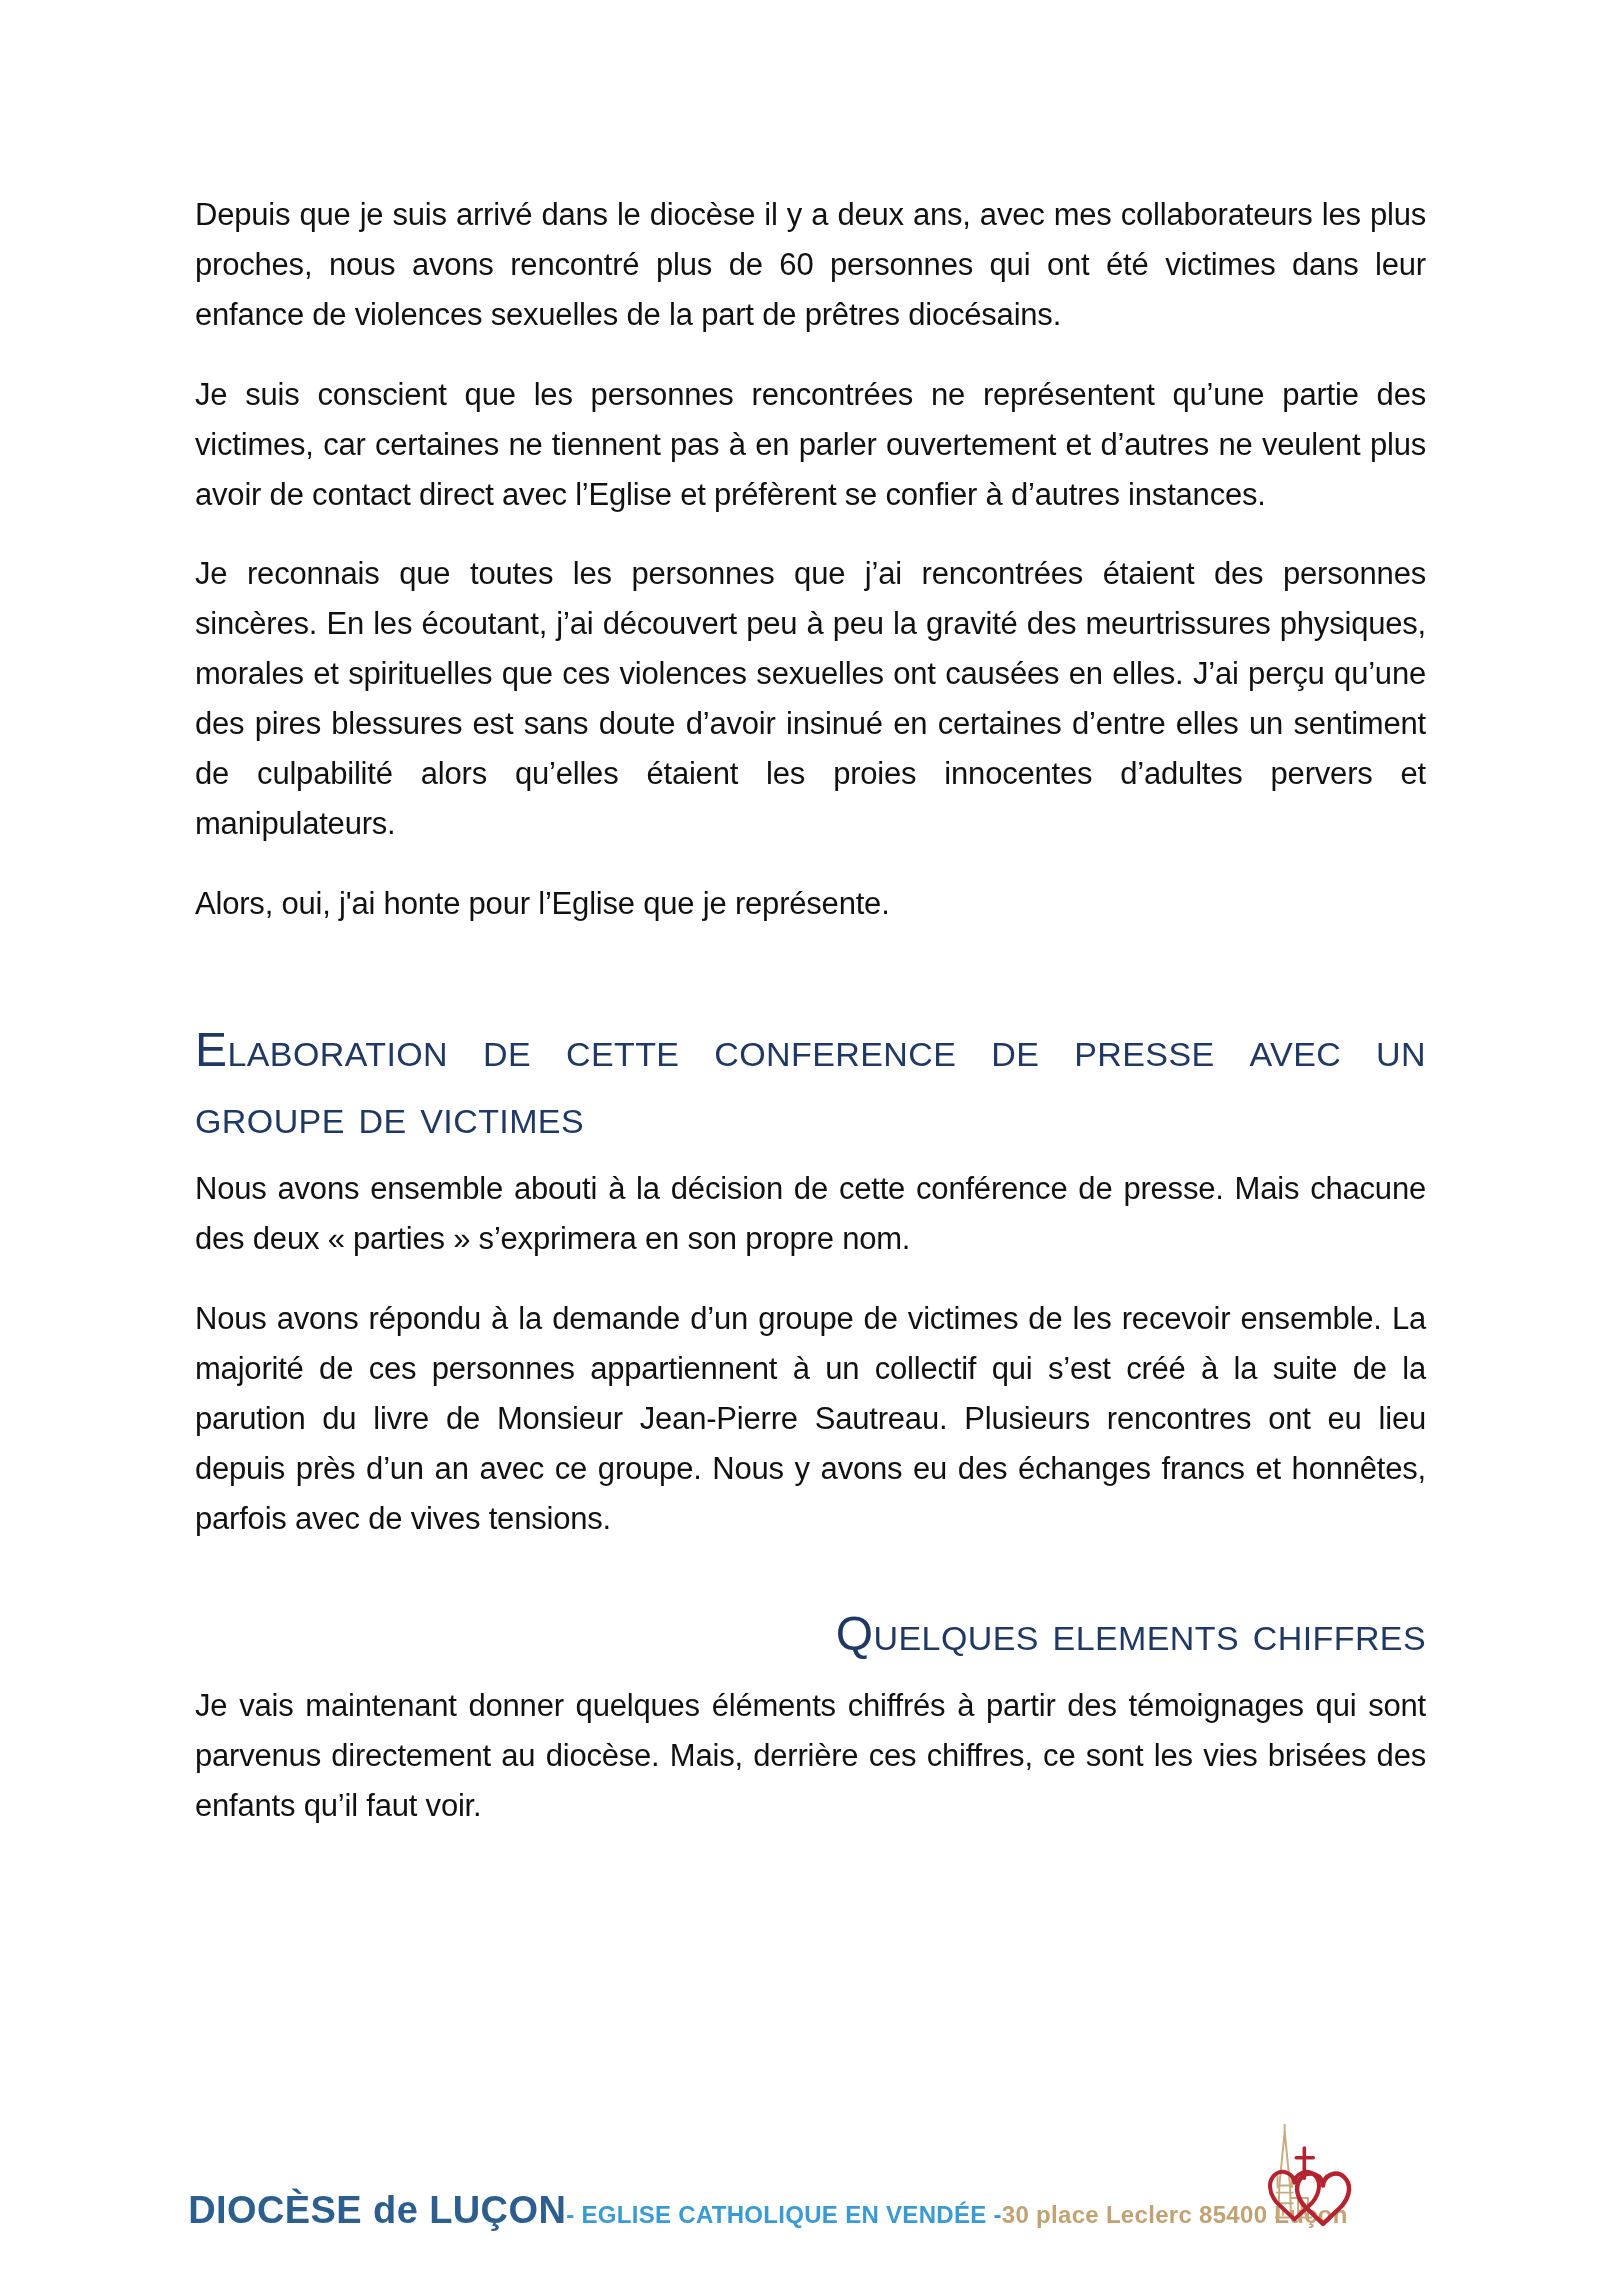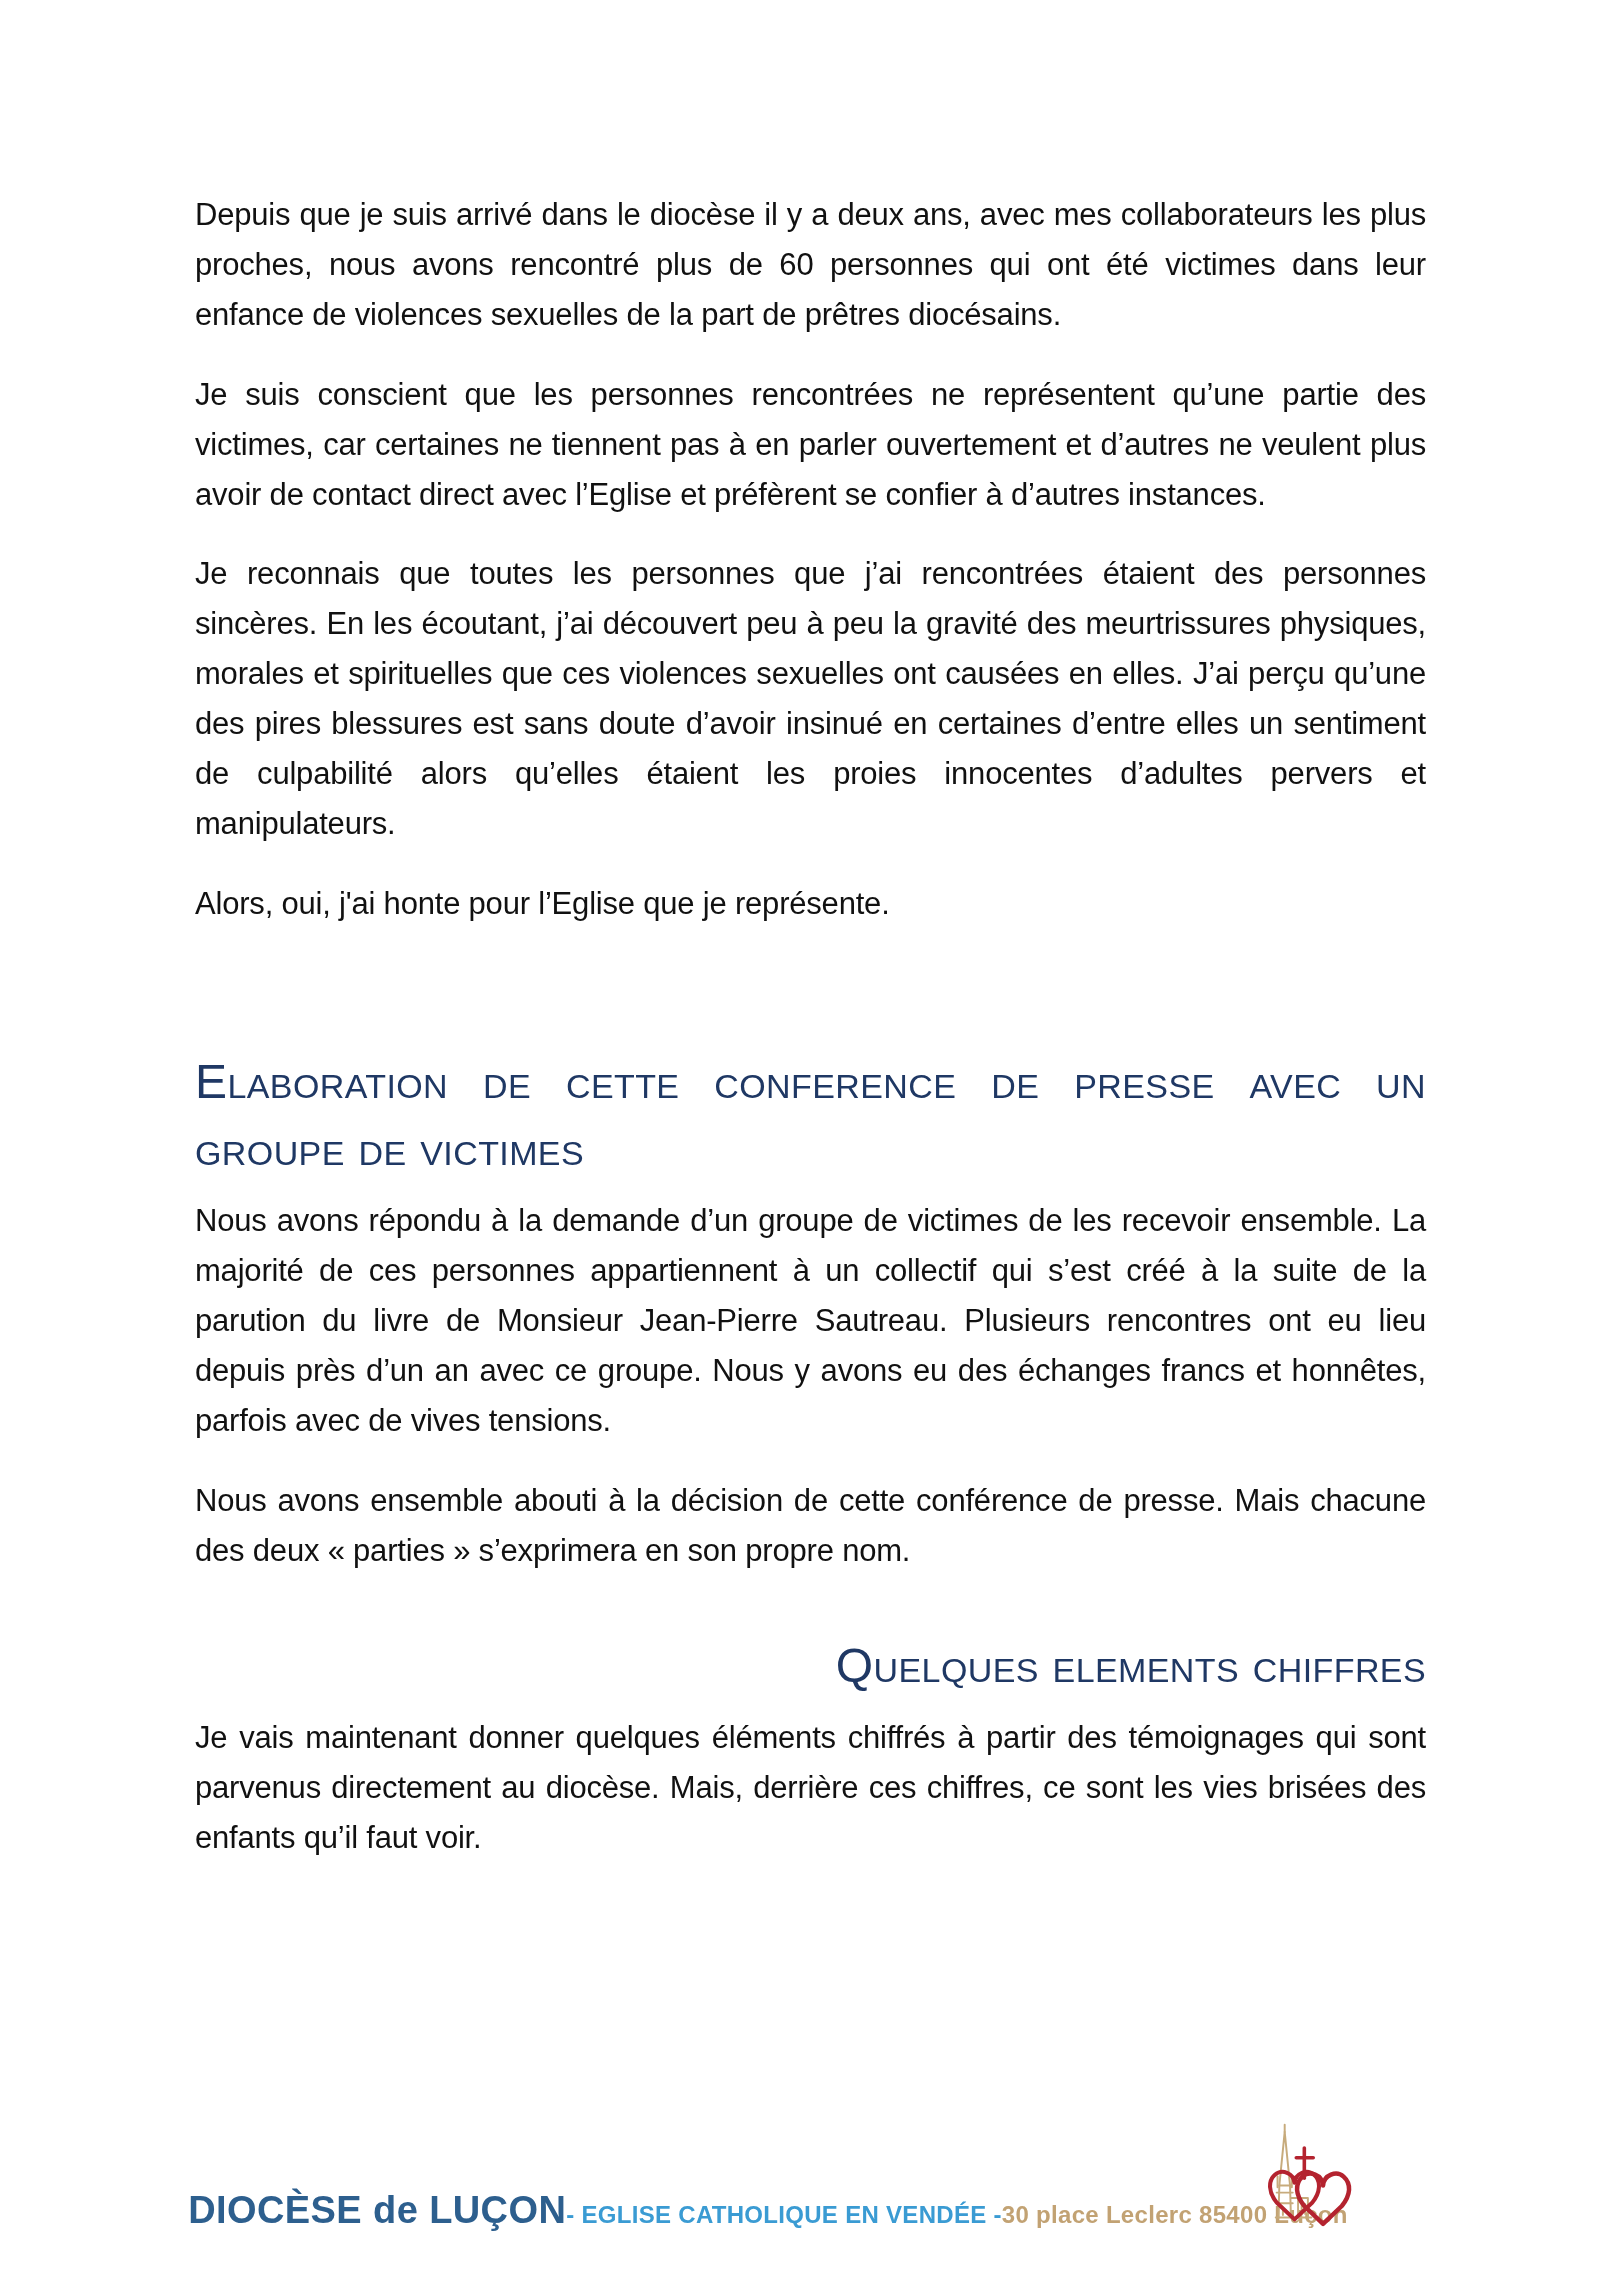--- a/index.html
+++ b/index.html
@@ -36,21 +36,21 @@
   }
   h2.sec{
     font-variant:small-caps;
     font-weight:400;
     color:var(--heading);
     font-size:48px;
     line-height:67px;
     letter-spacing:0.4px;
     margin:0 0 14.3px 0;
   }
-  h2.sec-1{margin-top:119px;text-align:justify;}
+  h2.sec-1{margin-top:87px;text-align:justify;}
   h2.sec-2{margin-top:56px;text-align:right;}
   .pagenum{
     position:absolute;
     top:2090px;left:0;width:100%;
     text-align:center;
     font-family:"Liberation Serif",serif;
     font-size:28px;
     color:#000;
   }
   .pagenum span{margin:0 4.5px;}
@@ -94,22 +94,22 @@
 <div class="page">
 
   <div class="content">
     <p class="body">Depuis que je suis arrivé dans le diocèse il y a deux ans, avec mes collaborateurs les plus proches, nous avons rencontré plus de 60 personnes qui ont été victimes dans leur enfance de violences sexuelles de la part de prêtres diocésains.</p>
     <p class="body">Je suis conscient que les personnes rencontrées ne représentent qu’une partie des victimes, car certaines ne tiennent pas à en parler ouvertement et d’autres ne veulent plus avoir de contact direct avec l’Eglise et préfèrent se confier à d’autres instances.</p>
     <p class="body">Je reconnais que toutes les personnes que j’ai rencontrées étaient des personnes sincères. En les écoutant, j’ai découvert peu à peu la gravité des meurtrissures physiques, morales et spirituelles que ces violences sexuelles ont causées en elles. J’ai perçu qu’une des pires blessures est sans doute d’avoir insinué en certaines d’entre elles un sentiment de culpabilité alors qu’elles étaient les proies innocentes d’adultes pervers et manipulateurs.</p>
     <p class="body">Alors, oui, j'ai honte pour l’Eglise que je représente.</p>
 
     <h2 class="sec sec-1">Elaboration de cette conference de presse avec un groupe de victimes</h2>
 
+    <p class="body">Nous avons ensemble abouti à la décision de cette conférence de presse. Mais chacune des deux « parties » s’exprimera en son propre nom.</p>
     <p class="body">Nous avons répondu à la demande d’un groupe de victimes de les recevoir ensemble. La majorité de ces personnes appartiennent à un collectif qui s’est créé à la suite de la parution du livre de Monsieur Jean-Pierre Sautreau. Plusieurs rencontres ont eu lieu depuis près d’un an avec ce groupe. Nous y avons eu des échanges francs et honnêtes, parfois avec de vives tensions.</p>
-    <p class="body">Nous avons ensemble abouti à la décision de cette conférence de presse. Mais chacune des deux « parties » s’exprimera en son propre nom.</p>
 
     <h2 class="sec sec-2">Quelques elements chiffres</h2>
 
     <p class="body">Je vais maintenant donner quelques éléments chiffrés à partir des témoignages qui sont parvenus directement au diocèse. Mais, derrière ces chiffres, ce sont les vies brisées des enfants qu’il faut voir.</p>
   </div>
 
 
   <div class="brandbar">
     <span class="brand-main">DIOCÈSE de LUÇON</span>
     <span class="brand-sub">- EGLISE CATHOLIQUE EN VENDÉE -</span>

